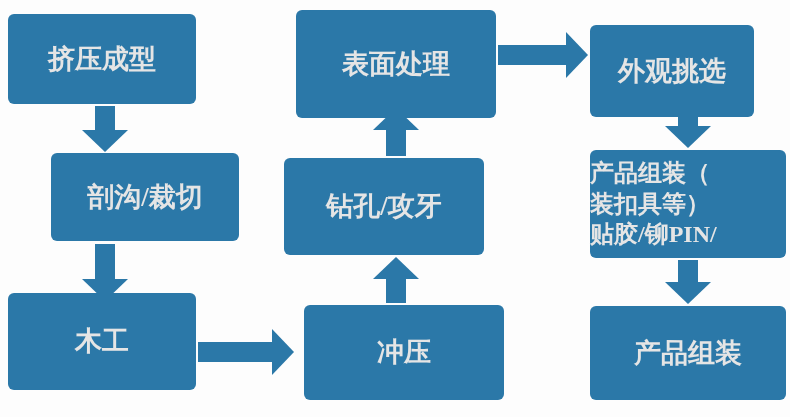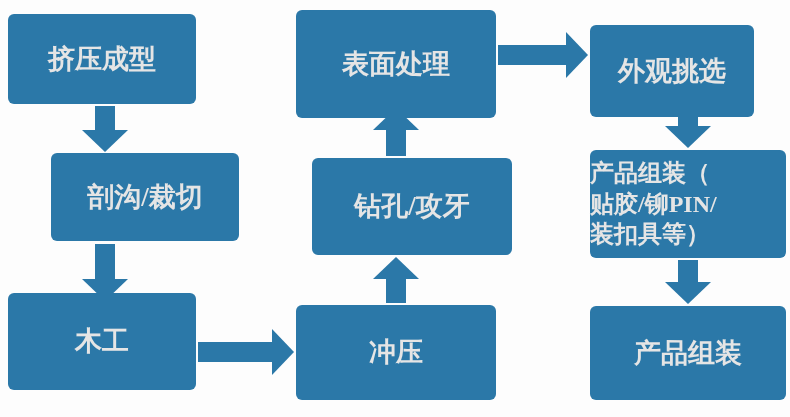--- a/index.html
+++ b/index.html
@@ -92,51 +92,51 @@
 
   <div class="node" style="left:296px; top:10px; width:200px; height:108px;">
     <span>表面处理</span>
   </div>
 
   <div class="arrow up" style="left:373px; top:108px; height:48px;">
     <div class="shaft"></div>
     <div class="head"></div>
   </div>
 
-  <div class="node" style="left:312px; top:158px; width:200px; height:97px;">
+  <div class="node" style="left:284px; top:158px; width:200px; height:97px;">
     <span>钻孔/攻牙</span>
   </div>
 
   <div class="arrow up" style="left:373px; top:257px; height:46px;">
     <div class="shaft"></div>
     <div class="head"></div>
   </div>
 
-  <div class="node" style="left:296px; top:305px; width:200px; height:95px;">
+  <div class="node" style="left:304px; top:305px; width:200px; height:95px;">
     <span>冲压</span>
   </div>
 
   <div class="arrow right" style="left:498px; top:32px; width:90px; height:46px;">
     <div class="shaft"></div>
     <div class="head"></div>
   </div>
 
   <div class="node" style="left:590px; top:25px; width:164px; height:92px;">
     <span>外观挑选</span>
   </div>
 
   <div class="arrow down" style="left:665px; top:108px; height:40px;">
     <div class="shaft"></div>
     <div class="head"></div>
   </div>
 
   <div class="node left-align" style="left:590px; top:150px; width:196px; height:108px;">
     <span>产品组装（</span>
+    <span>装扣具等）</span>
     <span>贴胶/铆PIN/</span>
-    <span>装扣具等）</span>
   </div>
 
   <div class="arrow down" style="left:665px; top:260px; height:44px;">
     <div class="shaft"></div>
     <div class="head"></div>
   </div>
 
   <div class="node" style="left:590px; top:306px; width:196px; height:94px;">
     <span>产品组装</span>
   </div>

